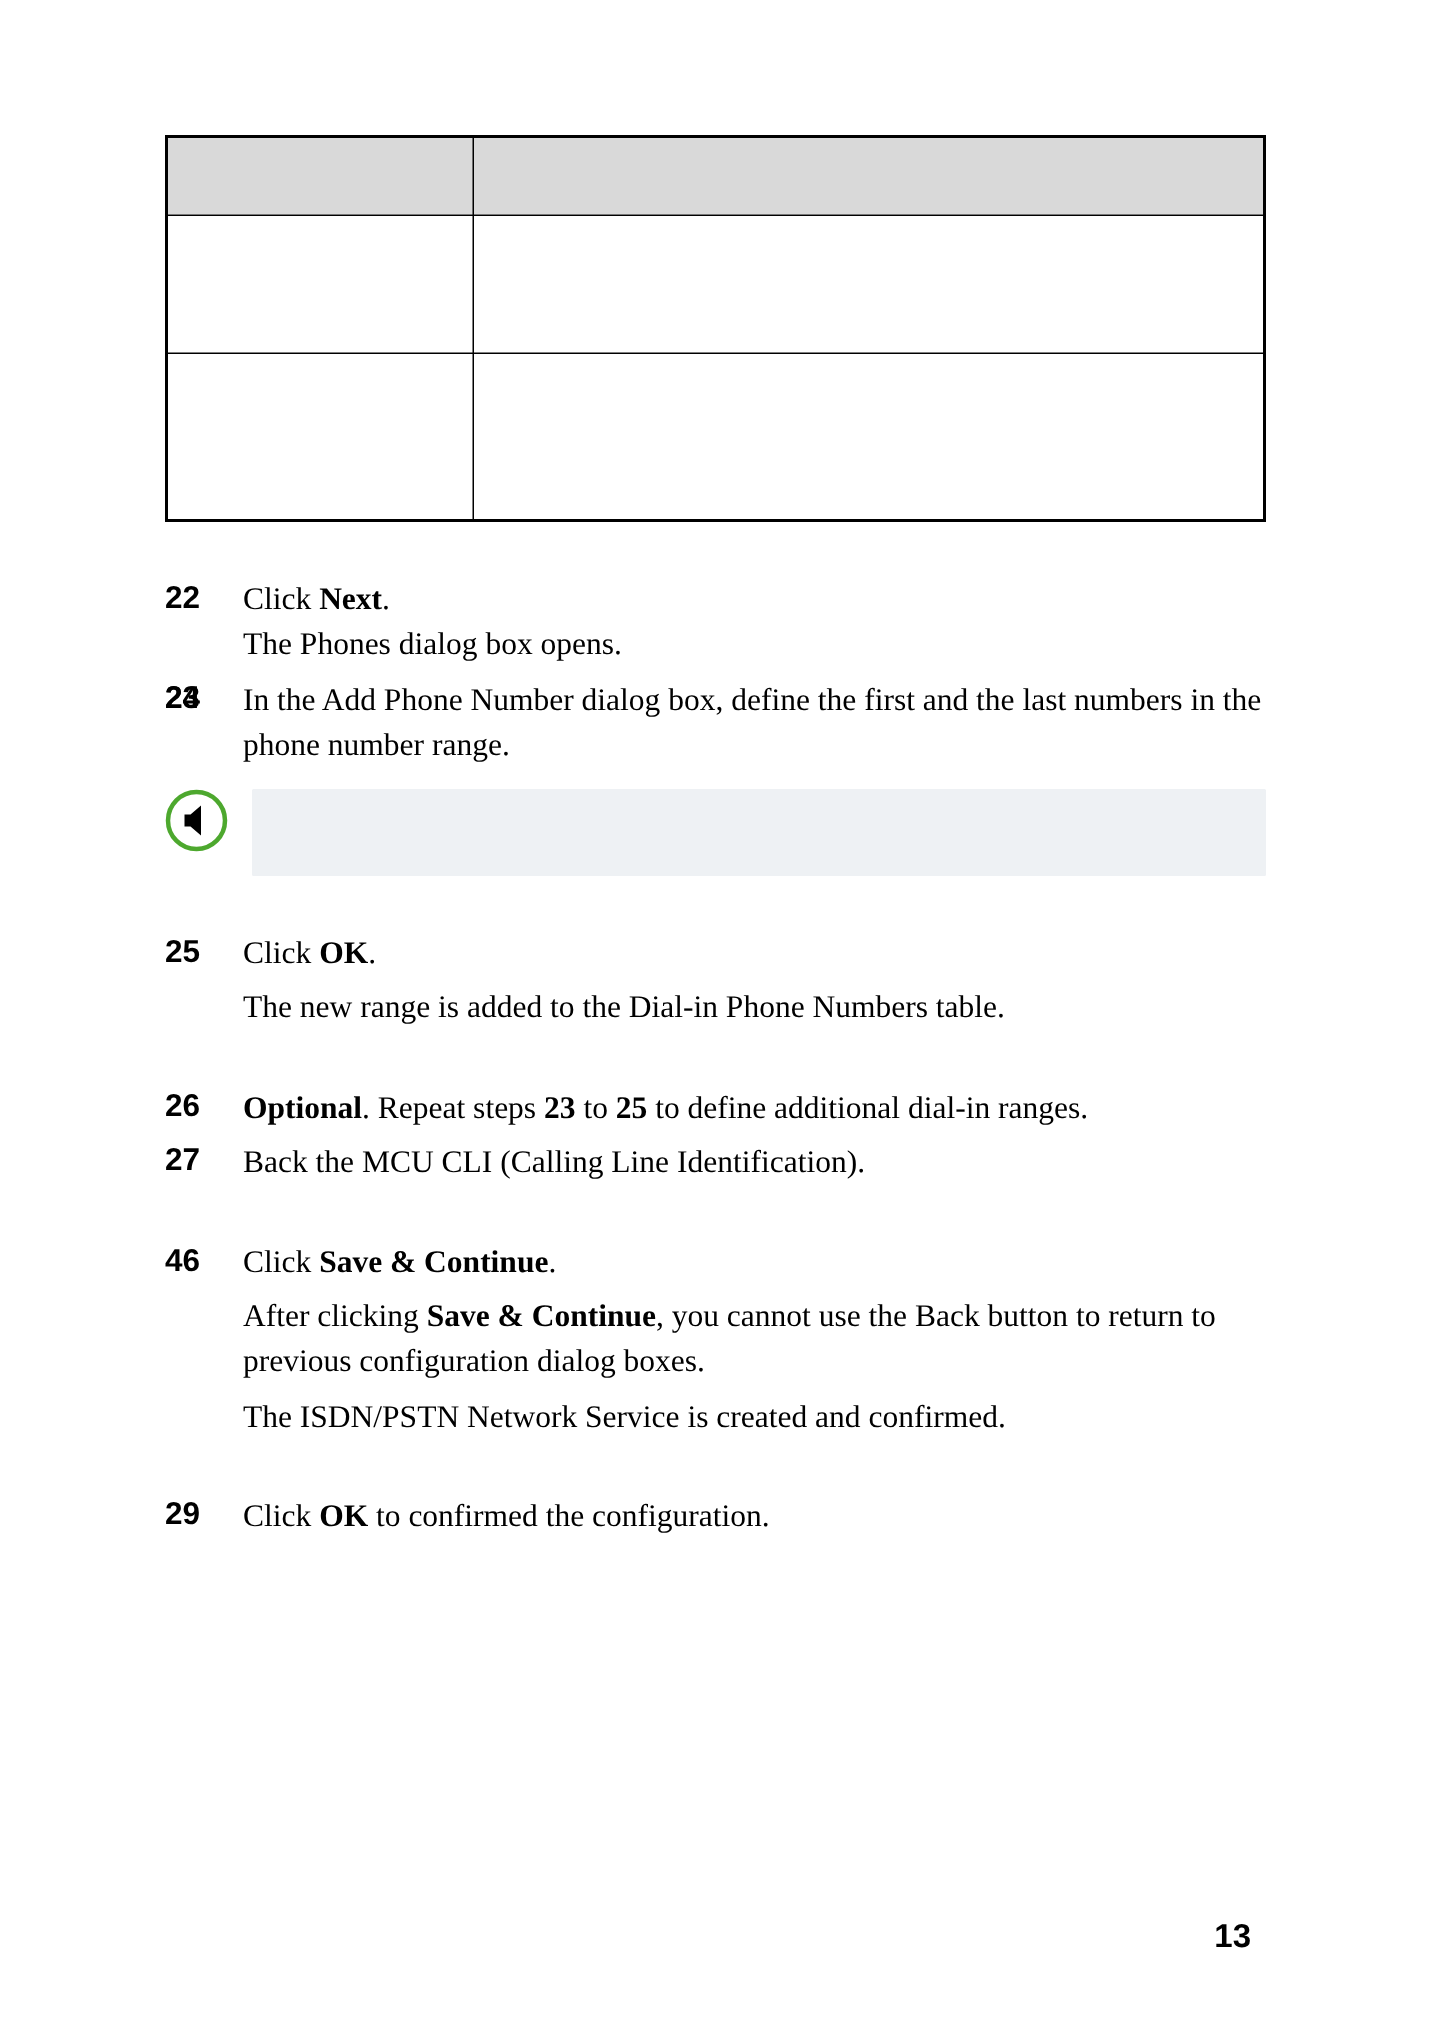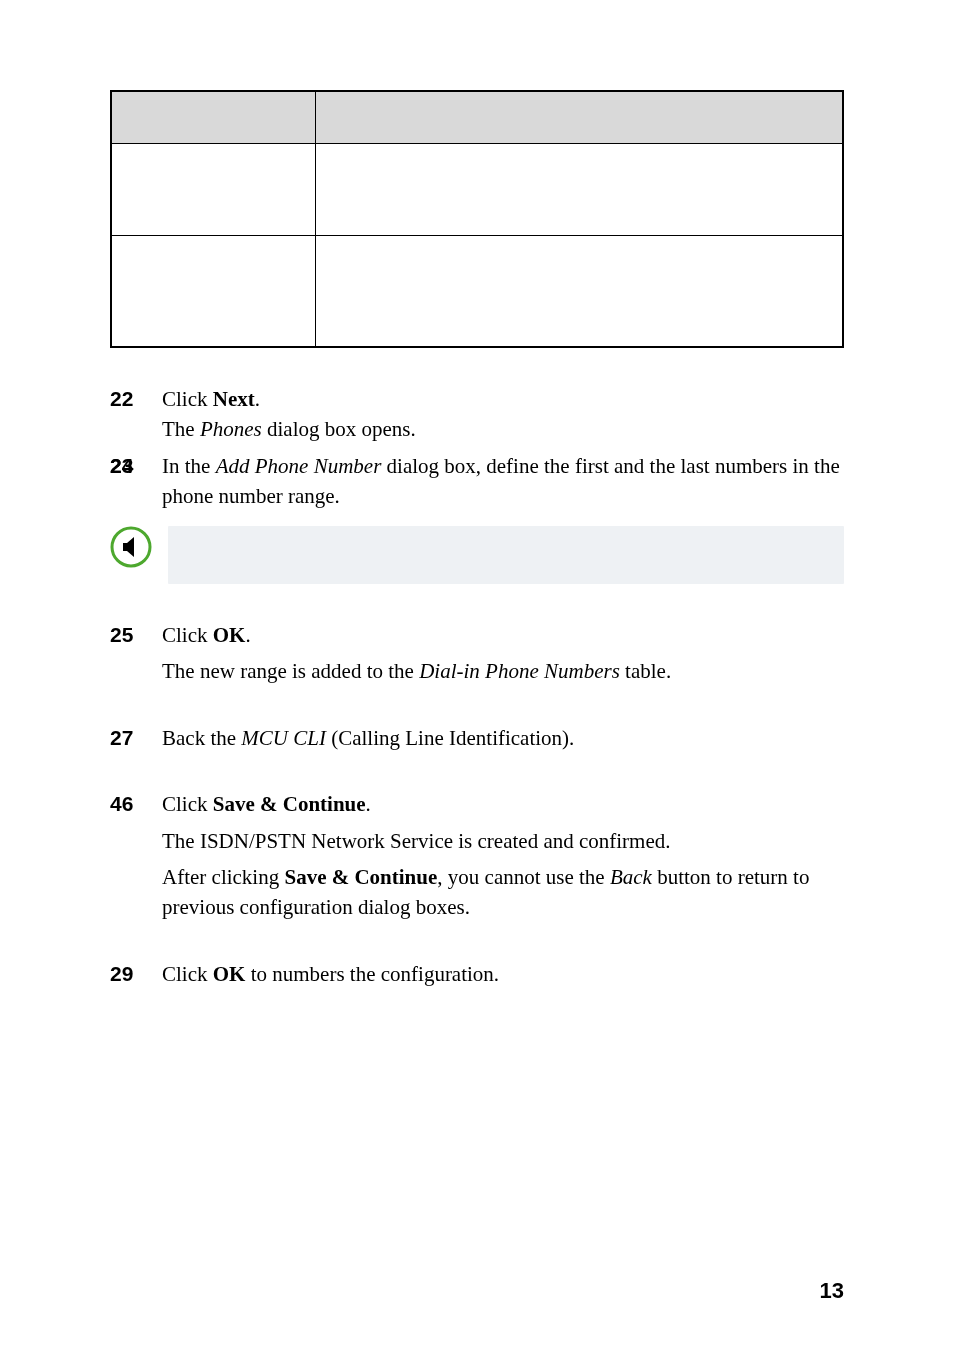--- a/index.html
+++ b/index.html
@@ -48,21 +48,21 @@
   }
   ol.steps > li .num {
     position: absolute;
     left: 0;
     top: 0;
     font-family: Arial, Helvetica, sans-serif;
     font-weight: 700;
     font-size: 21px;
   }
   .bold { font-weight: 700; text-align: right; }
-  .italic { font-style: italic; }
+  .italic { }
   .sub {
     padding-left: 52px;
     font-size: 21px;
     line-height: 1.45;
     margin-bottom: 6px;
   }
   .note-row {
     display: flex;
     align-items: flex-start;
     gap: 16px;
@@ -76,21 +76,21 @@
   }
   .note-box {
     flex: 1;
     background: #eef1f4;
     min-height: 58px;
     border-radius: 1px;
   }
   .pagenum {
     position: absolute;
     bottom: 48px;
-    right: 110px;
+    right: 120px;
     font-family: Arial, Helvetica, sans-serif;
     font-weight: 700;
     font-size: 22px;
   }
 </style>
 </head>
 <body>
 
 <div class="page">
 
@@ -144,38 +144,42 @@
   <ol class="steps">
 
     <li>
       <span class="num">25</span>
       <span><span>Click </span><span class="bold">OK</span><span>.</span></span>
     </li>
   </ol>
   <div class="sub"><span>The new range is added to the </span><span class="italic">Dial-in Phone Numbers</span><span> table.</span></div>
 
   <ol class="steps">
+    <li>
+      <span class="num">26</span>
+      <span><span class="bold">Optional</span><span>. Repeat steps </span><span class="bold">23</span><span> to </span><span class="bold">25</span><span> to define additional dial-in ranges.</span></span>
+    </li>
 
     <li>
       <span class="num">27</span>
       <span><span>Back the </span><span class="italic">MCU CLI</span><span> (Calling Line Identification).</span></span>
     </li>
   </ol>
 
   <ol class="steps">
     <li>
       <span class="num">46</span>
       <span><span>Click </span><span class="bold">Save &amp; Continue</span><span>.</span></span>
     </li>
   </ol>
+  <div class="sub"><span>After clicking </span><span class="bold">Save &amp; Continue</span><span>, you cannot use the </span><span class="italic">Back</span><span> button to return to previous configuration dialog boxes.</span></div>
   <div class="sub">The ISDN/PSTN Network Service is created and confirmed.</div>
-  <div class="sub"><span>After clicking </span><span class="bold">Save &amp; Continue</span><span>, you cannot use the </span><span class="italic">Back</span><span> button to return to previous configuration dialog boxes.</span></div>
 
   <ol class="steps">
     <li>
       <span class="num">29</span>
-      <span><span>Click </span><span class="bold">OK</span><span> to numbers the configuration.</span></span>
+      <span><span>Click </span><span class="bold">OK</span><span> to confirmed the configuration.</span></span>
     </li>
   </ol>
 
 </div>
 
 <div class="pagenum">13</div>
 
 </body></html>

